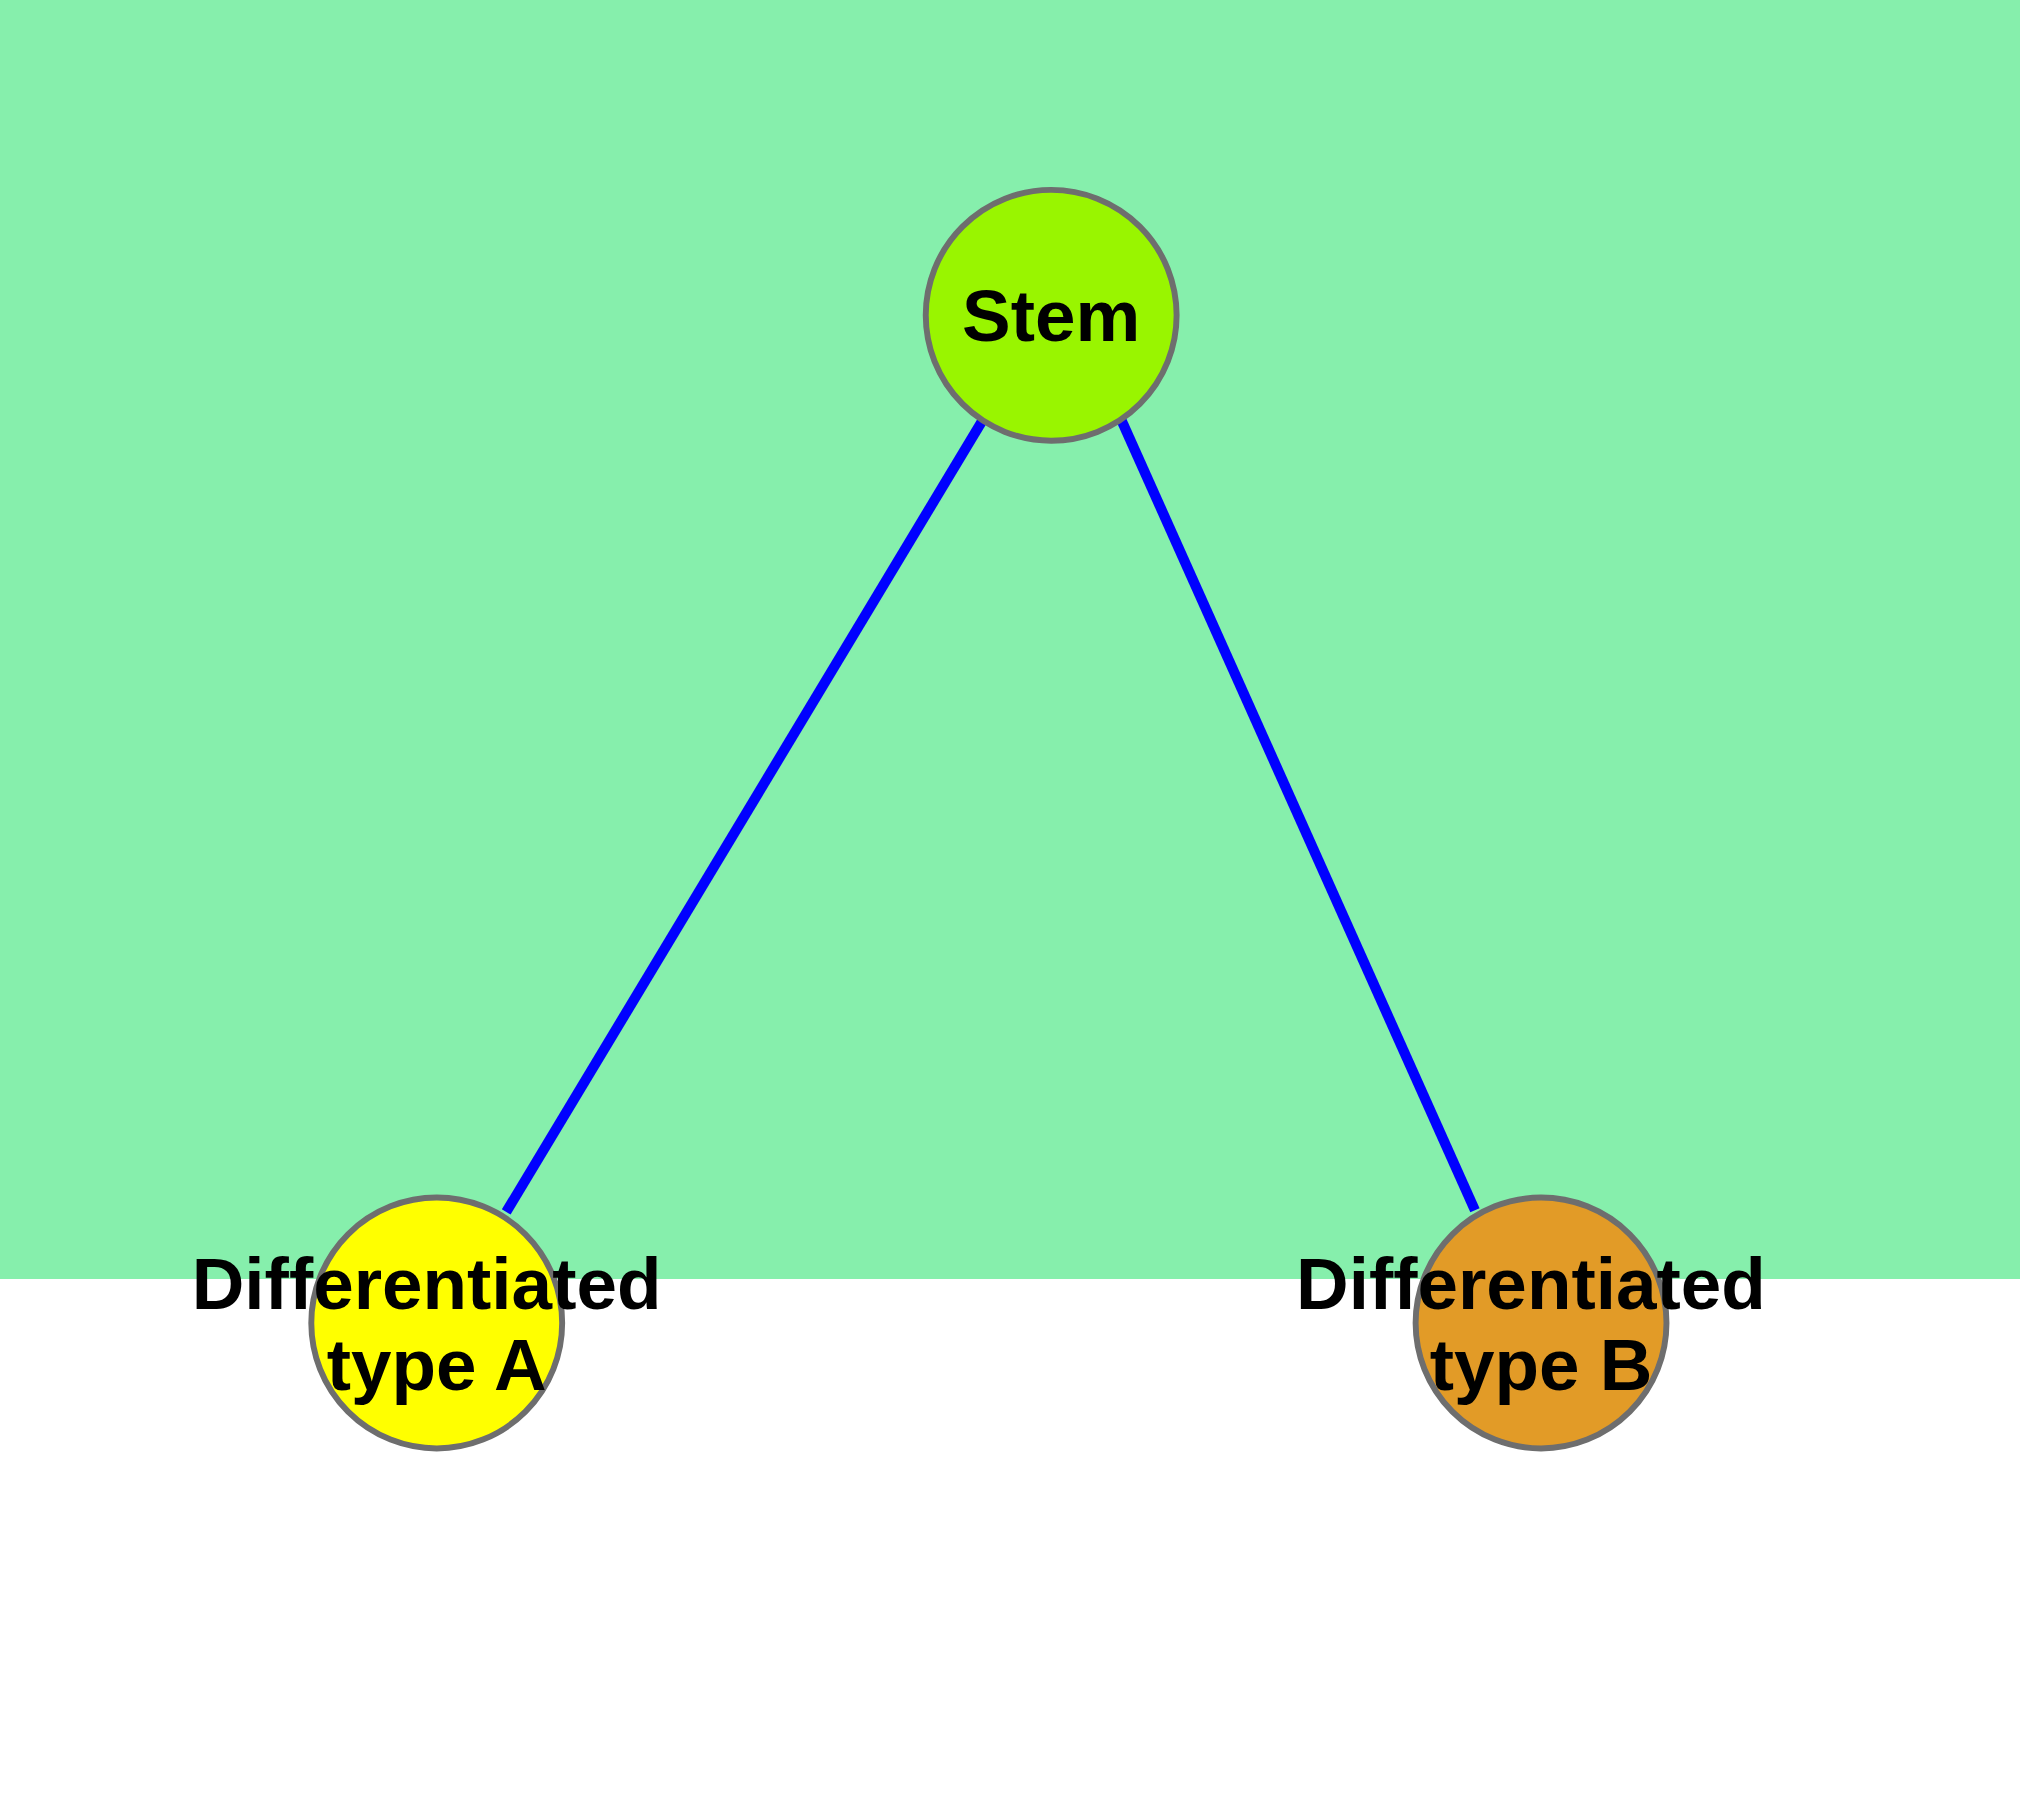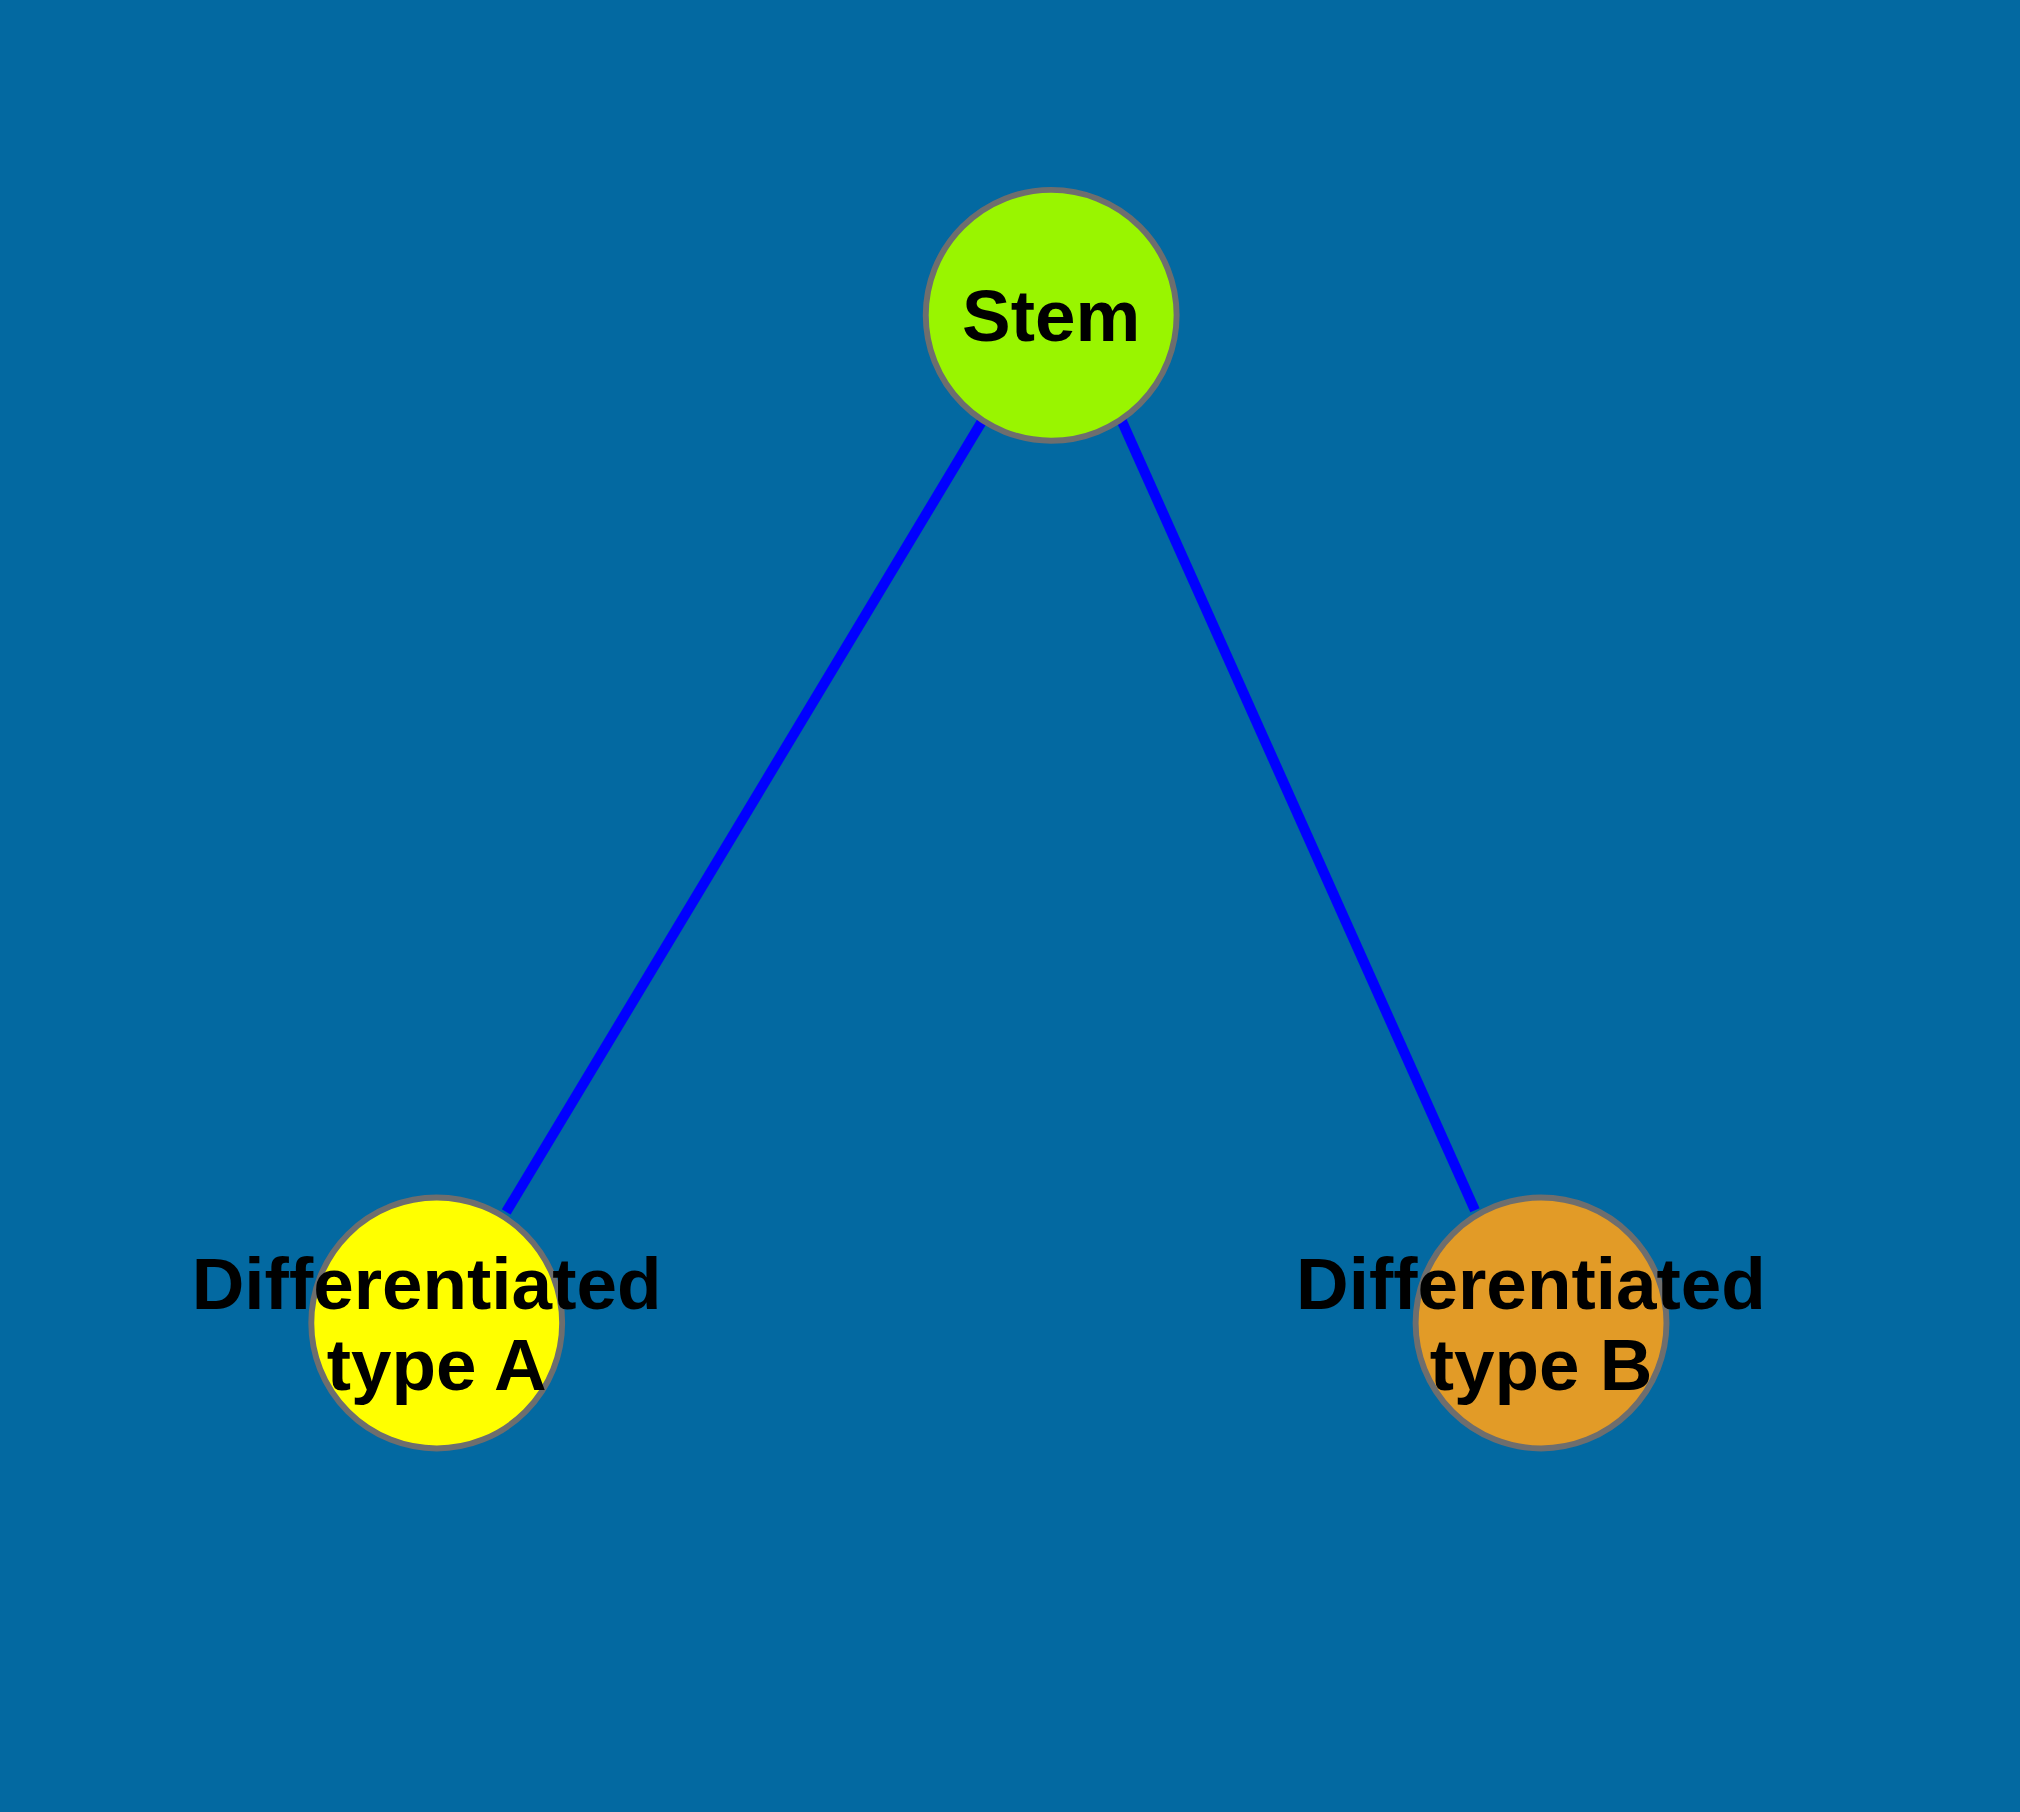--- a/index.html
+++ b/index.html
@@ -8,22 +8,22 @@
   }
   body {
     width: 2021px;
     height: 1812px;
     overflow: hidden;
     font-family: "Liberation Sans", sans-serif;
   }
   #graph-canvas {
     position: relative;
     width: 2021px;
-    height: 1812px;
-    background: #0369a1;
+    height: 1279px;
+    background: #86efac;
   }
   #graph-svg {
     position: absolute;
     top: 0;
     left: 0;
     width: 2021px;
     height: 1812px;
     display: block;
   }
   .node-label {

